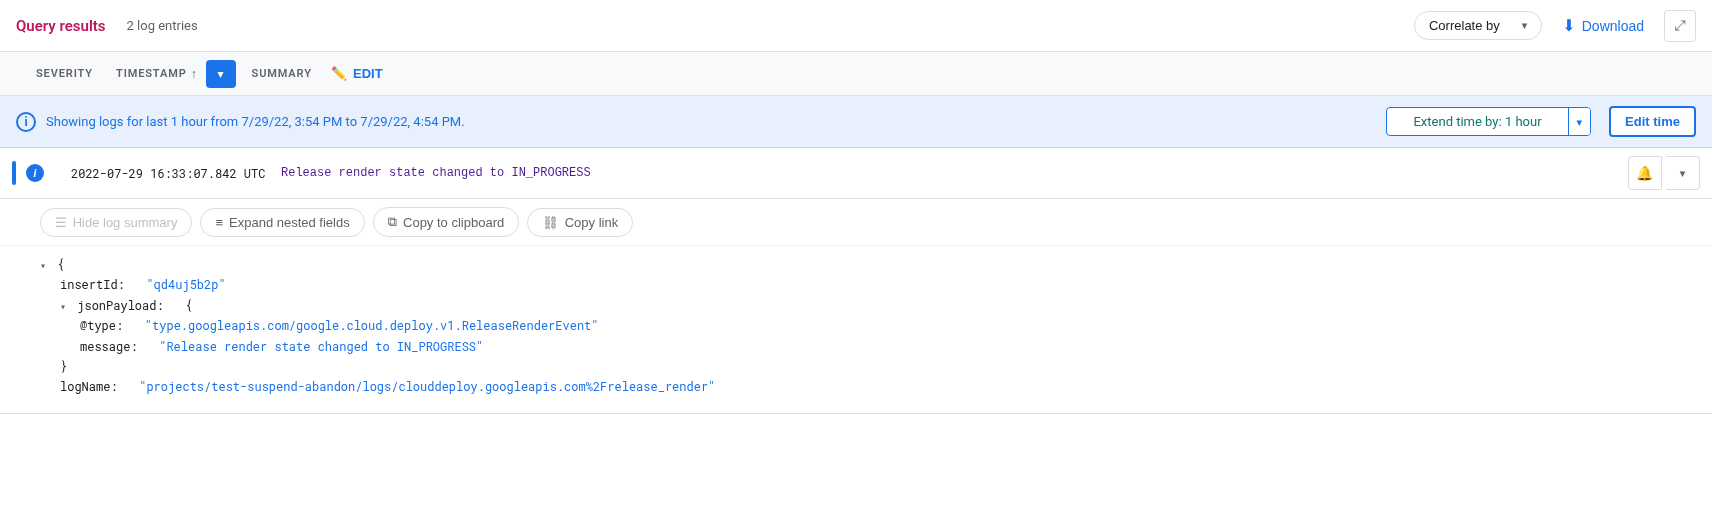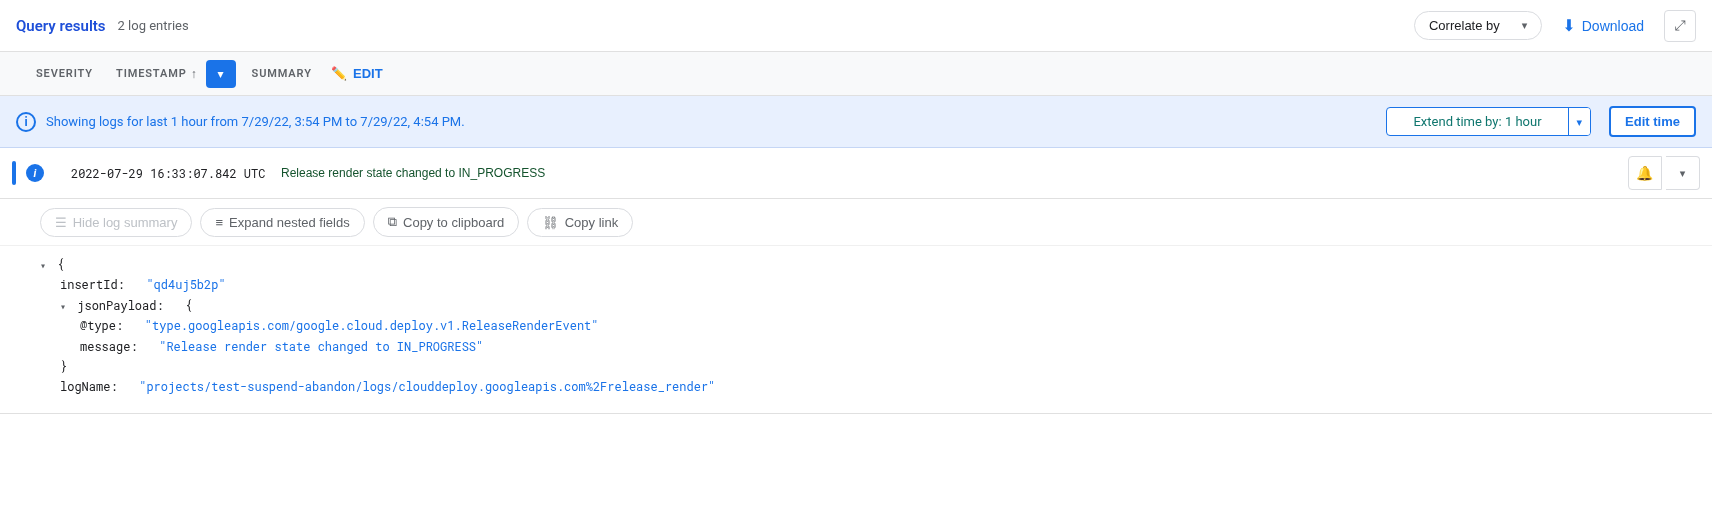--- a/index.html
+++ b/index.html
@@ -16,22 +16,22 @@
       display: flex;
       align-items: center;
       padding: 0 16px;
       height: 52px;
       border-bottom: 1px solid #e0e0e0;
       background: #fff;
     }
     .query-results-title {
       font-weight: 600;
       font-size: 15px;
-      color: #1d4ed8;
-      margin-right: 12px;
+      color: #be185d;
+      margin-right: 21px;
     }
     .log-count {
       font-size: 13px;
       color: #5f6368;
     }
     .header-spacer { flex: 1; }
     .correlate-btn {
       display: flex;
       align-items: center;
       border: 1px solid #dadce0;
@@ -221,23 +221,23 @@
     }
     .log-timestamp {
       font-family: 'Roboto Mono', monospace;
       font-size: 12px;
       color: #202124;
       width: 200px;
       flex-shrink: 0;
       margin-left: 17px;
     }
     .log-summary-text {
-      font-family: Liberation Sans, sans-serif;
+      font-family: Liberation Mono, monospace;
       font-size: 12px;
-      color: #14532d;
+      color: #4c1d95;
       flex: 1;
     }
     .log-action-icons {
       display: flex;
       align-items: center;
       gap: 4px;
       margin-left: auto;
     }
     .bookmark-btn {
       width: 34px;

